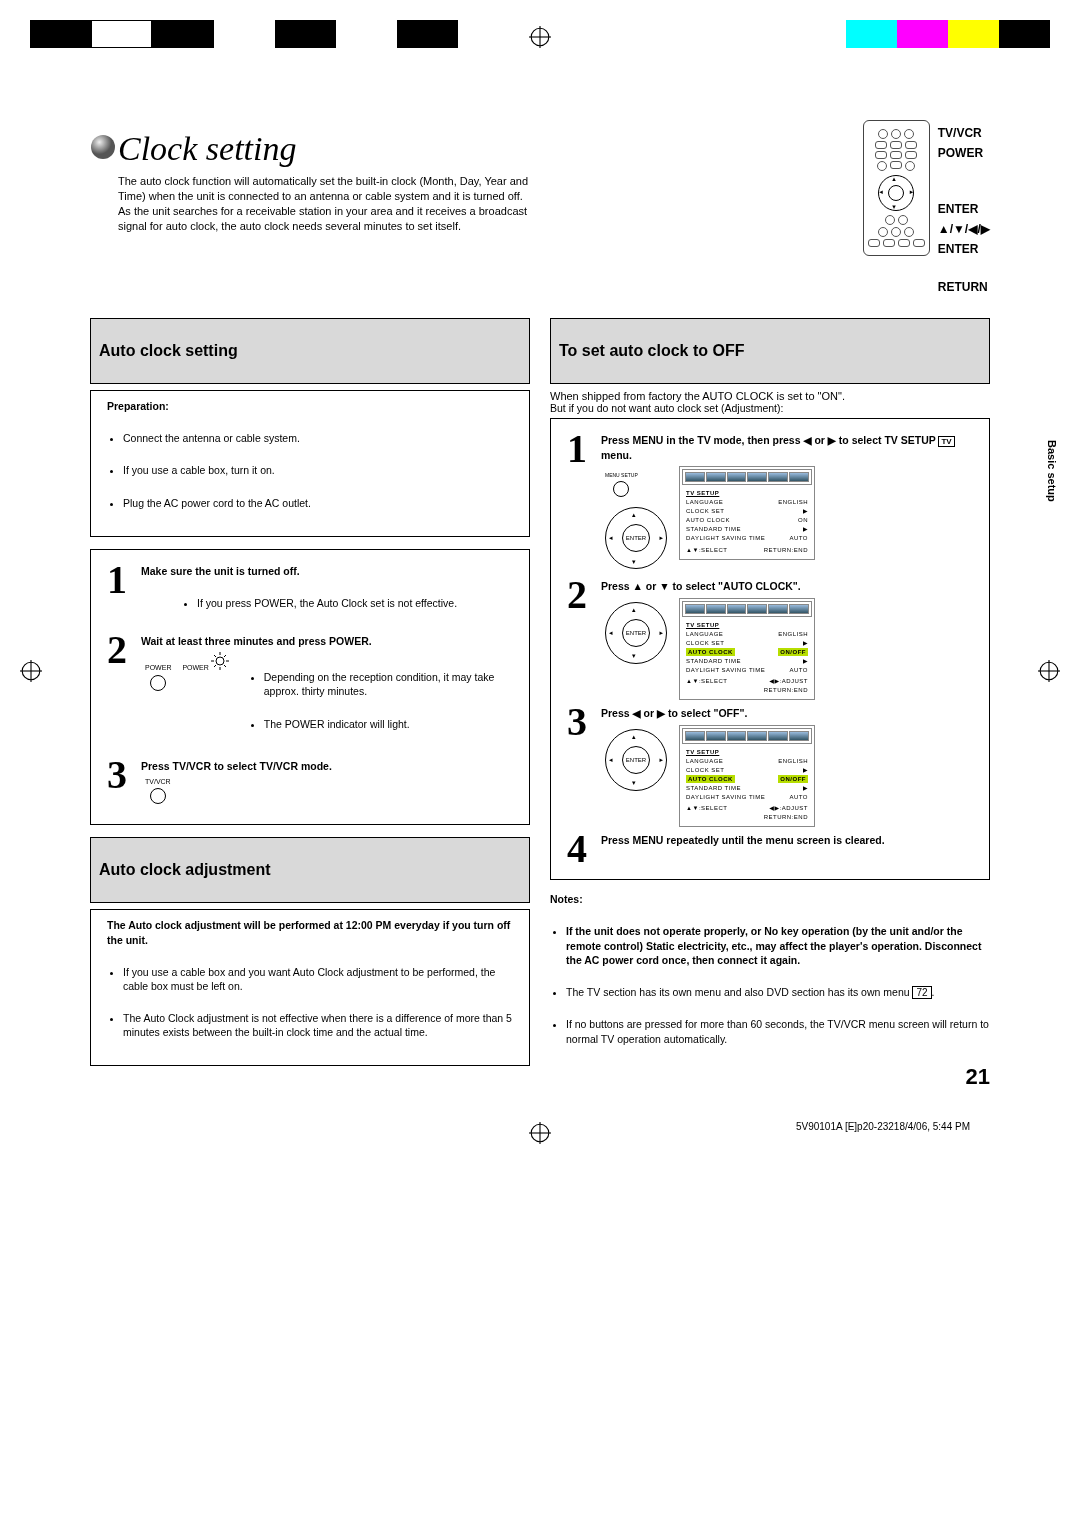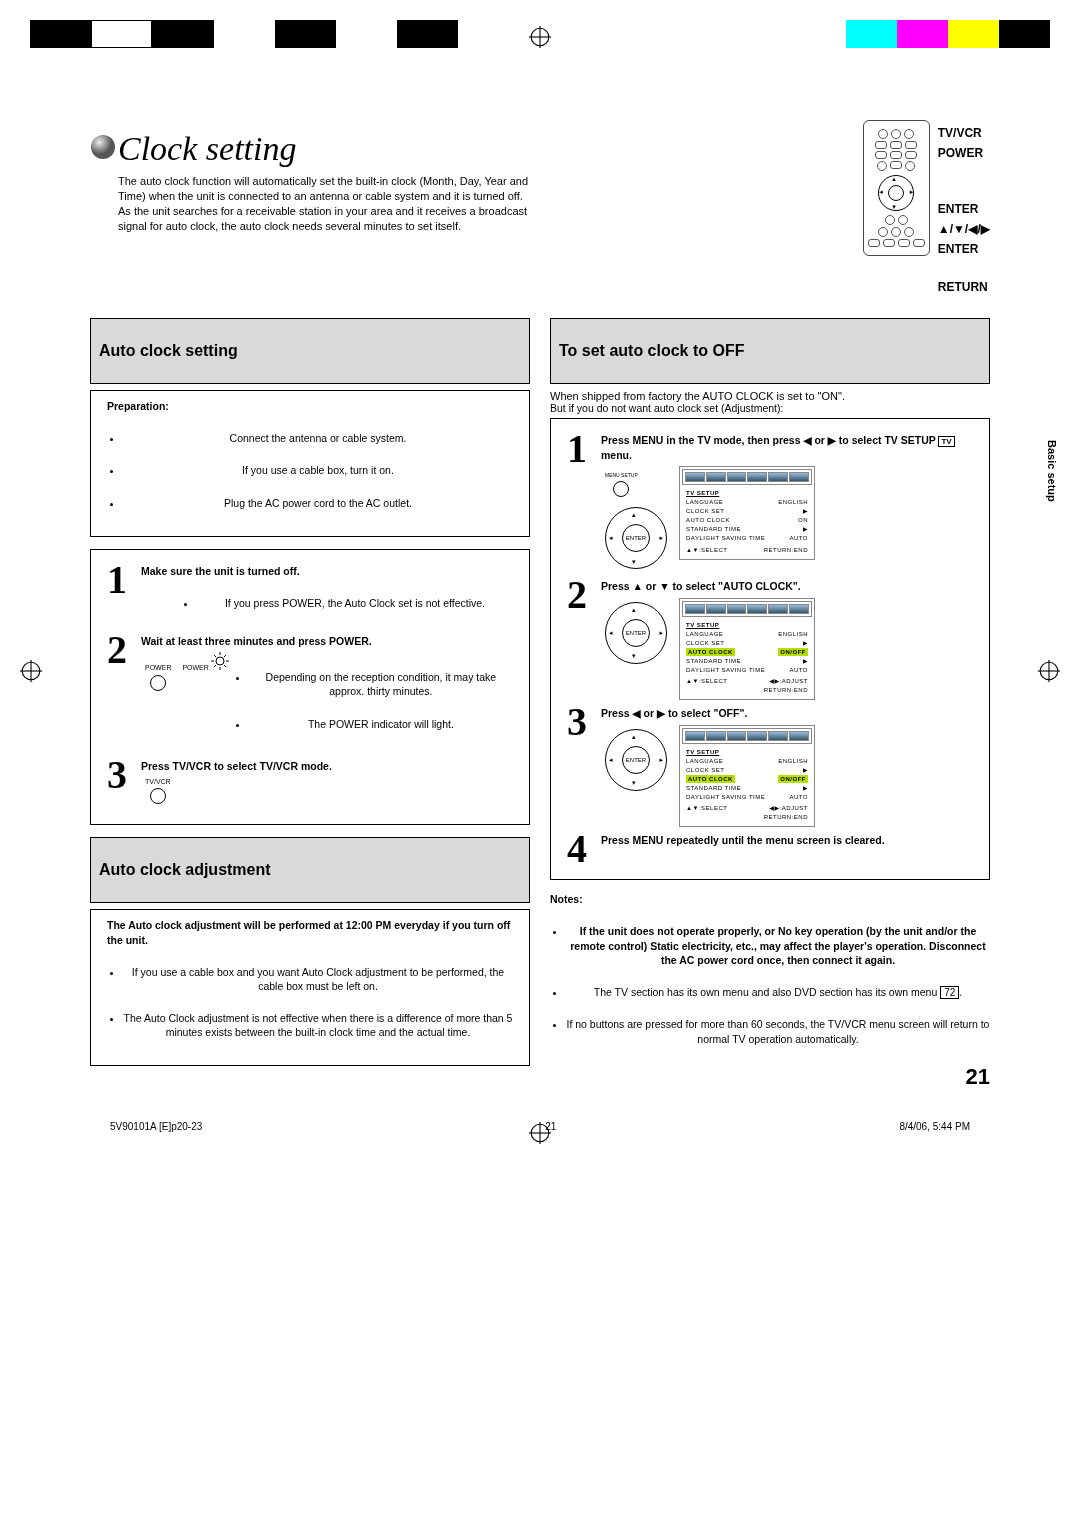--- a/index.html
+++ b/index.html
@@ -33,22 +33,22 @@
 .btn-diagram .circ { width:14px; height:14px; border:1.5px solid #000; border-radius:50%; margin:2px auto; }
 .osd { border:0.5px solid #888; background:#fff; font-size:6px; padding:2px; width:130px; }
 .osd .tabs { display:flex; gap:1px; margin-bottom:2px; padding:2px; border:0.5px solid #888; }
 .osd .tab { flex:1; height:8px; border:0.5px solid #888; background:linear-gradient(#9bd, #356); }
 .osd .body { padding:2px 4px; letter-spacing:0.5px; font-family:Arial; }
 .osd .line { display:flex; justify-content:space-between; margin:1px 0; }
 .hl { background:#b7de00; padding:0 2px; font-weight:bold; }
 .labels { font-size:12px; font-weight:bold; }
 .rt-labels div { margin:6px 0; }
 ul.b { list-style:disc; padding-left:16px; margin:4px 0; }
-ul.b li { margin:18px 0;text-align:center; }
-.footer { position:absolute; bottom:18px; left:80px; right:80px; display:flex; justify-content:space-between; font-size:10px; }
+ul.b li { margin:18px 0; }
+.footer { position:absolute; bottom:18px; left:80px; right:80px; display:flex; justify-content:flex-end; font-size:10px; }
 .pagenum { font-size:22px; font-weight:bold; text-align:right; margin-top:10px; }
 .side-tab { position:absolute; right:-8px; top:420px; writing-mode:vertical-rl; font-size:11px; font-weight:bold; }
 .ref { border:1px solid #000; padding:0 3px; font-size:10px; }
 </style>
 </head>
 <body>
 
 <div class="page">
 
   <div class="colorbar">
@@ -183,21 +183,21 @@
             <div class="hd">Make sure the unit is turned off.</div>
             <ul class="b" style="margin-left:40px">
                 <li>If you press POWER, the Auto Clock set is not effective.</li>
               </ul>
           </div>
         </div>
         <div class="steprow">
           <span class="stepnum">2</span>
           <div class="stepbody">
             <div class="hd">Wait at least three minutes and press POWER.</div>
-            <div style="display:flex;gap:0">
+            <div style="display:flex;gap:15px">
               <div>
                 <div class="btn-diagram">
                   <span>POWER</span><div class="circ"></div>
                 </div>
                 <div class="btn-diagram">
                   <span>POWER</span>
                   <svg width="18" height="18">
                       <circle cx="9" cy="9" r="4" fill="none" stroke="#000"></circle>
                       <line x1="9" y1="0" x2="9" y2="3" stroke="#000"></line>
                       <line x1="9" y1="15" x2="9" y2="18" stroke="#000"></line>

